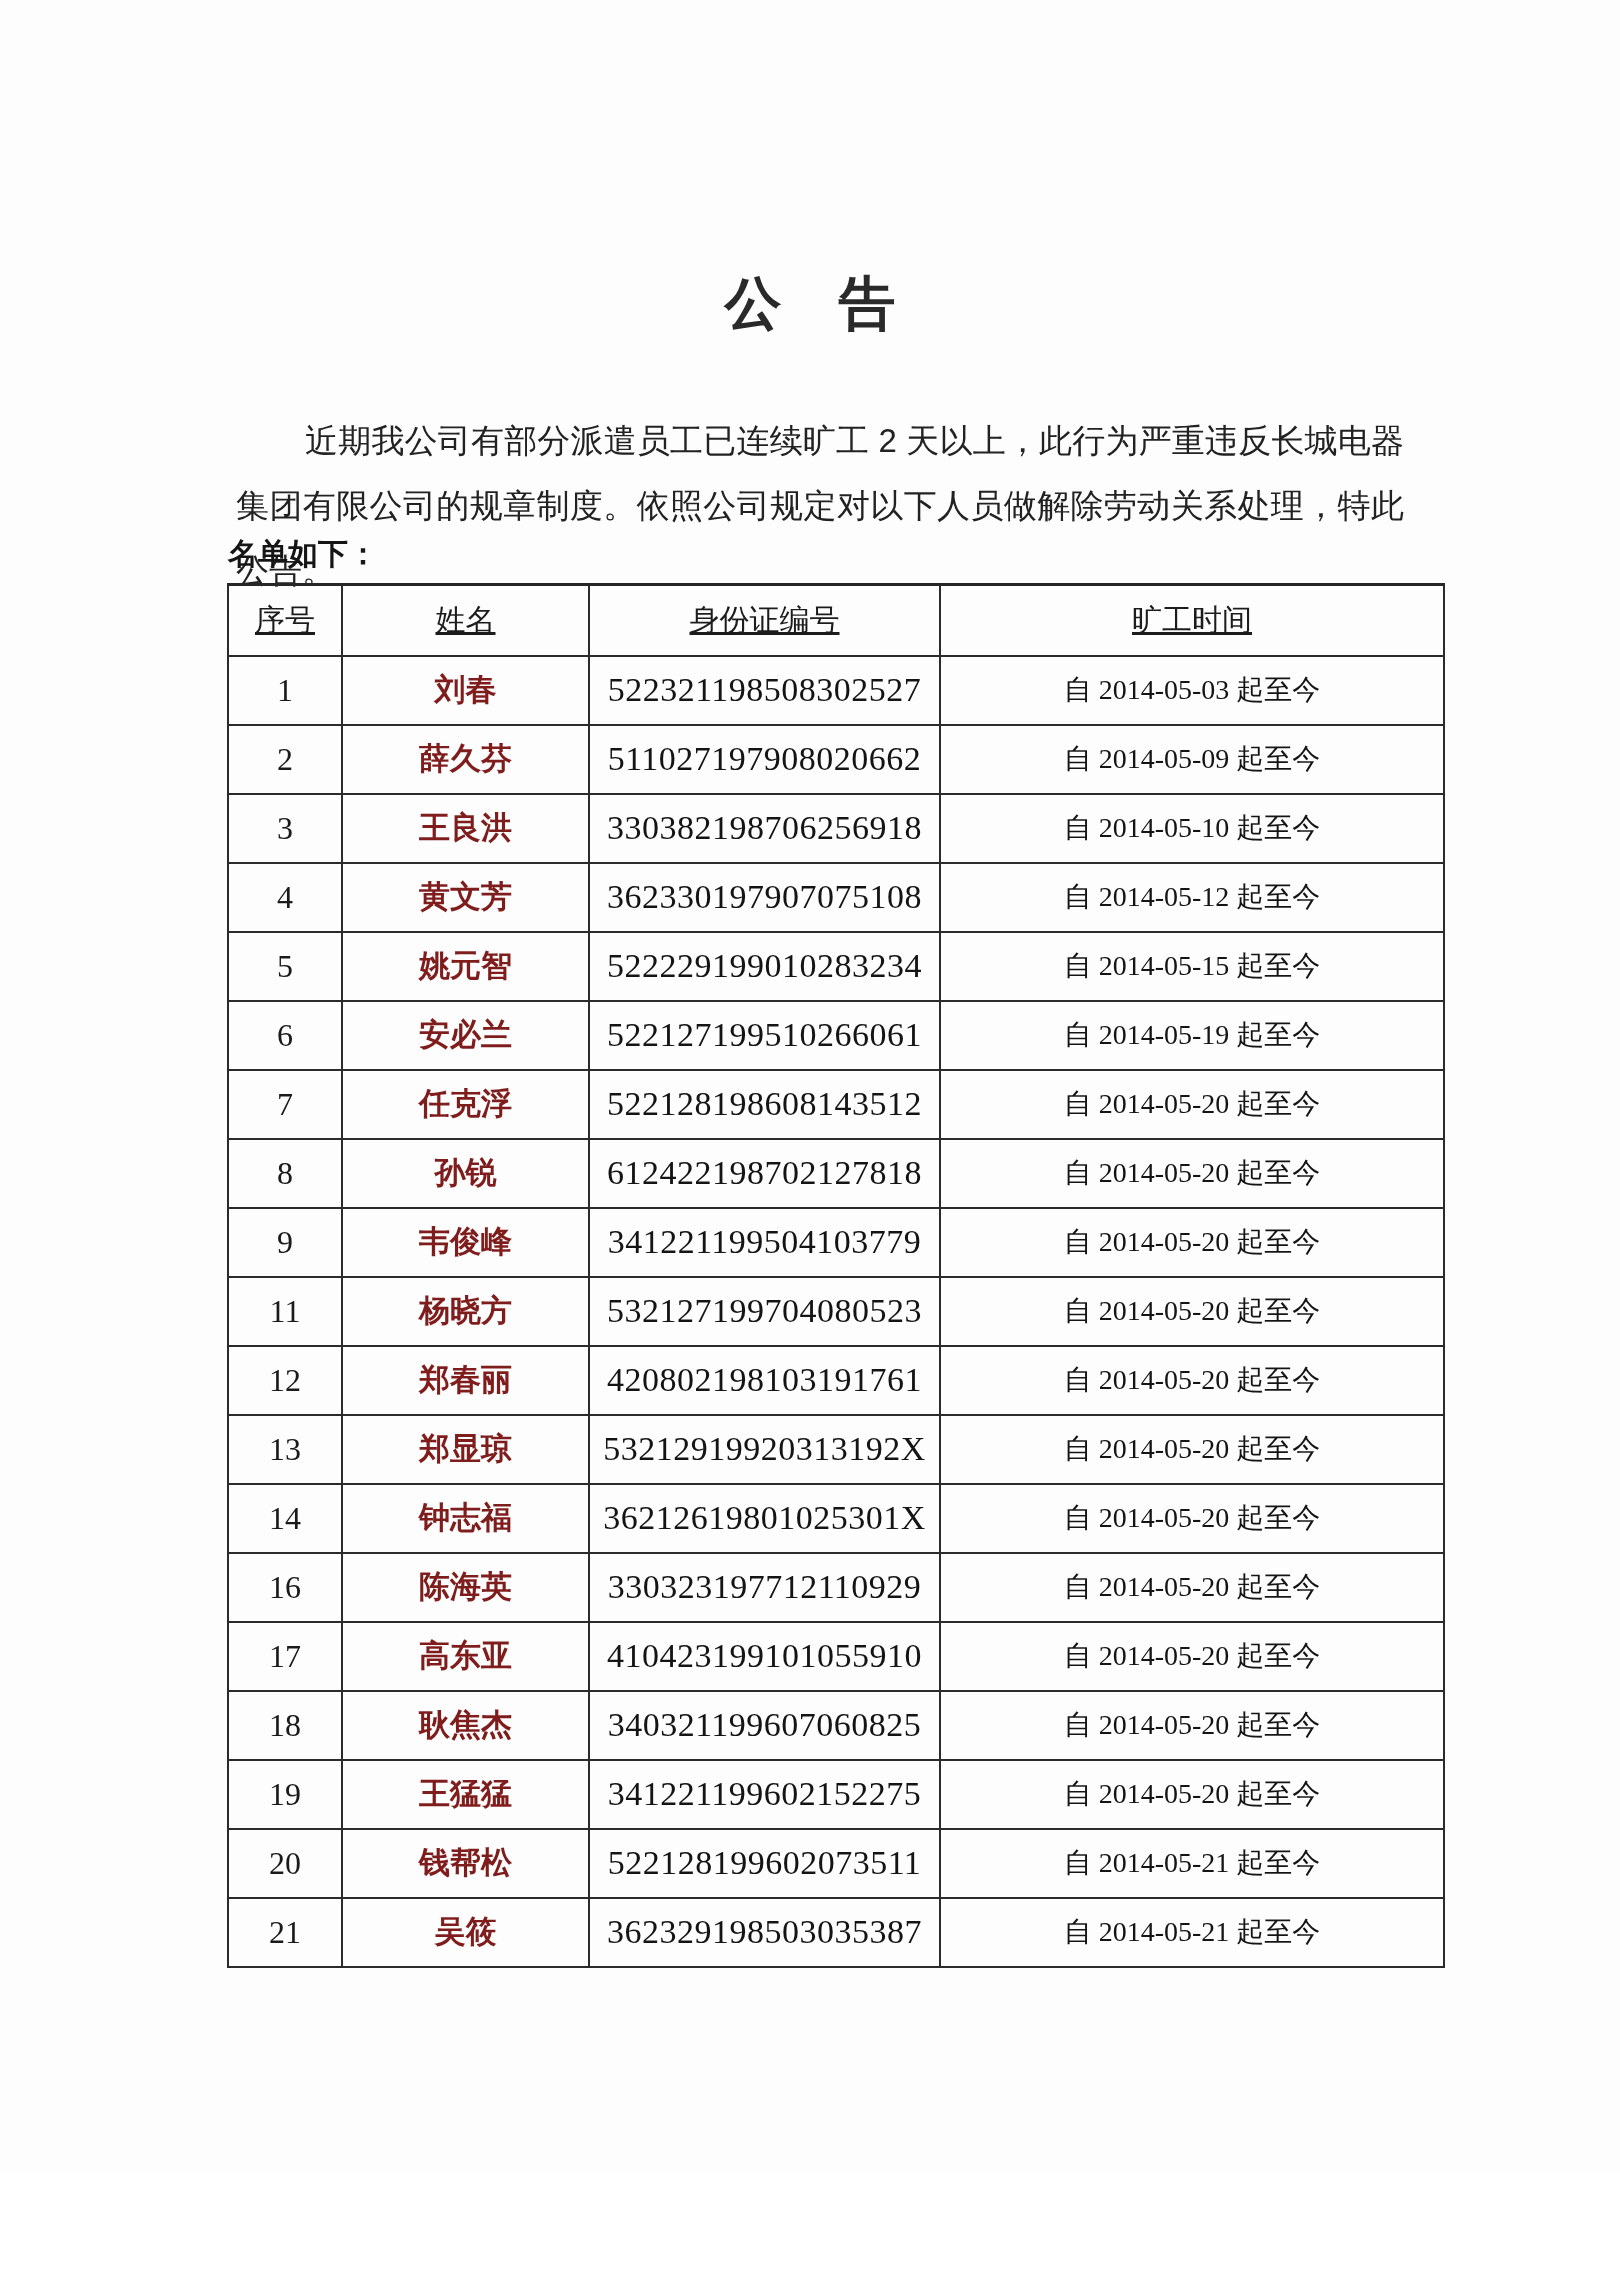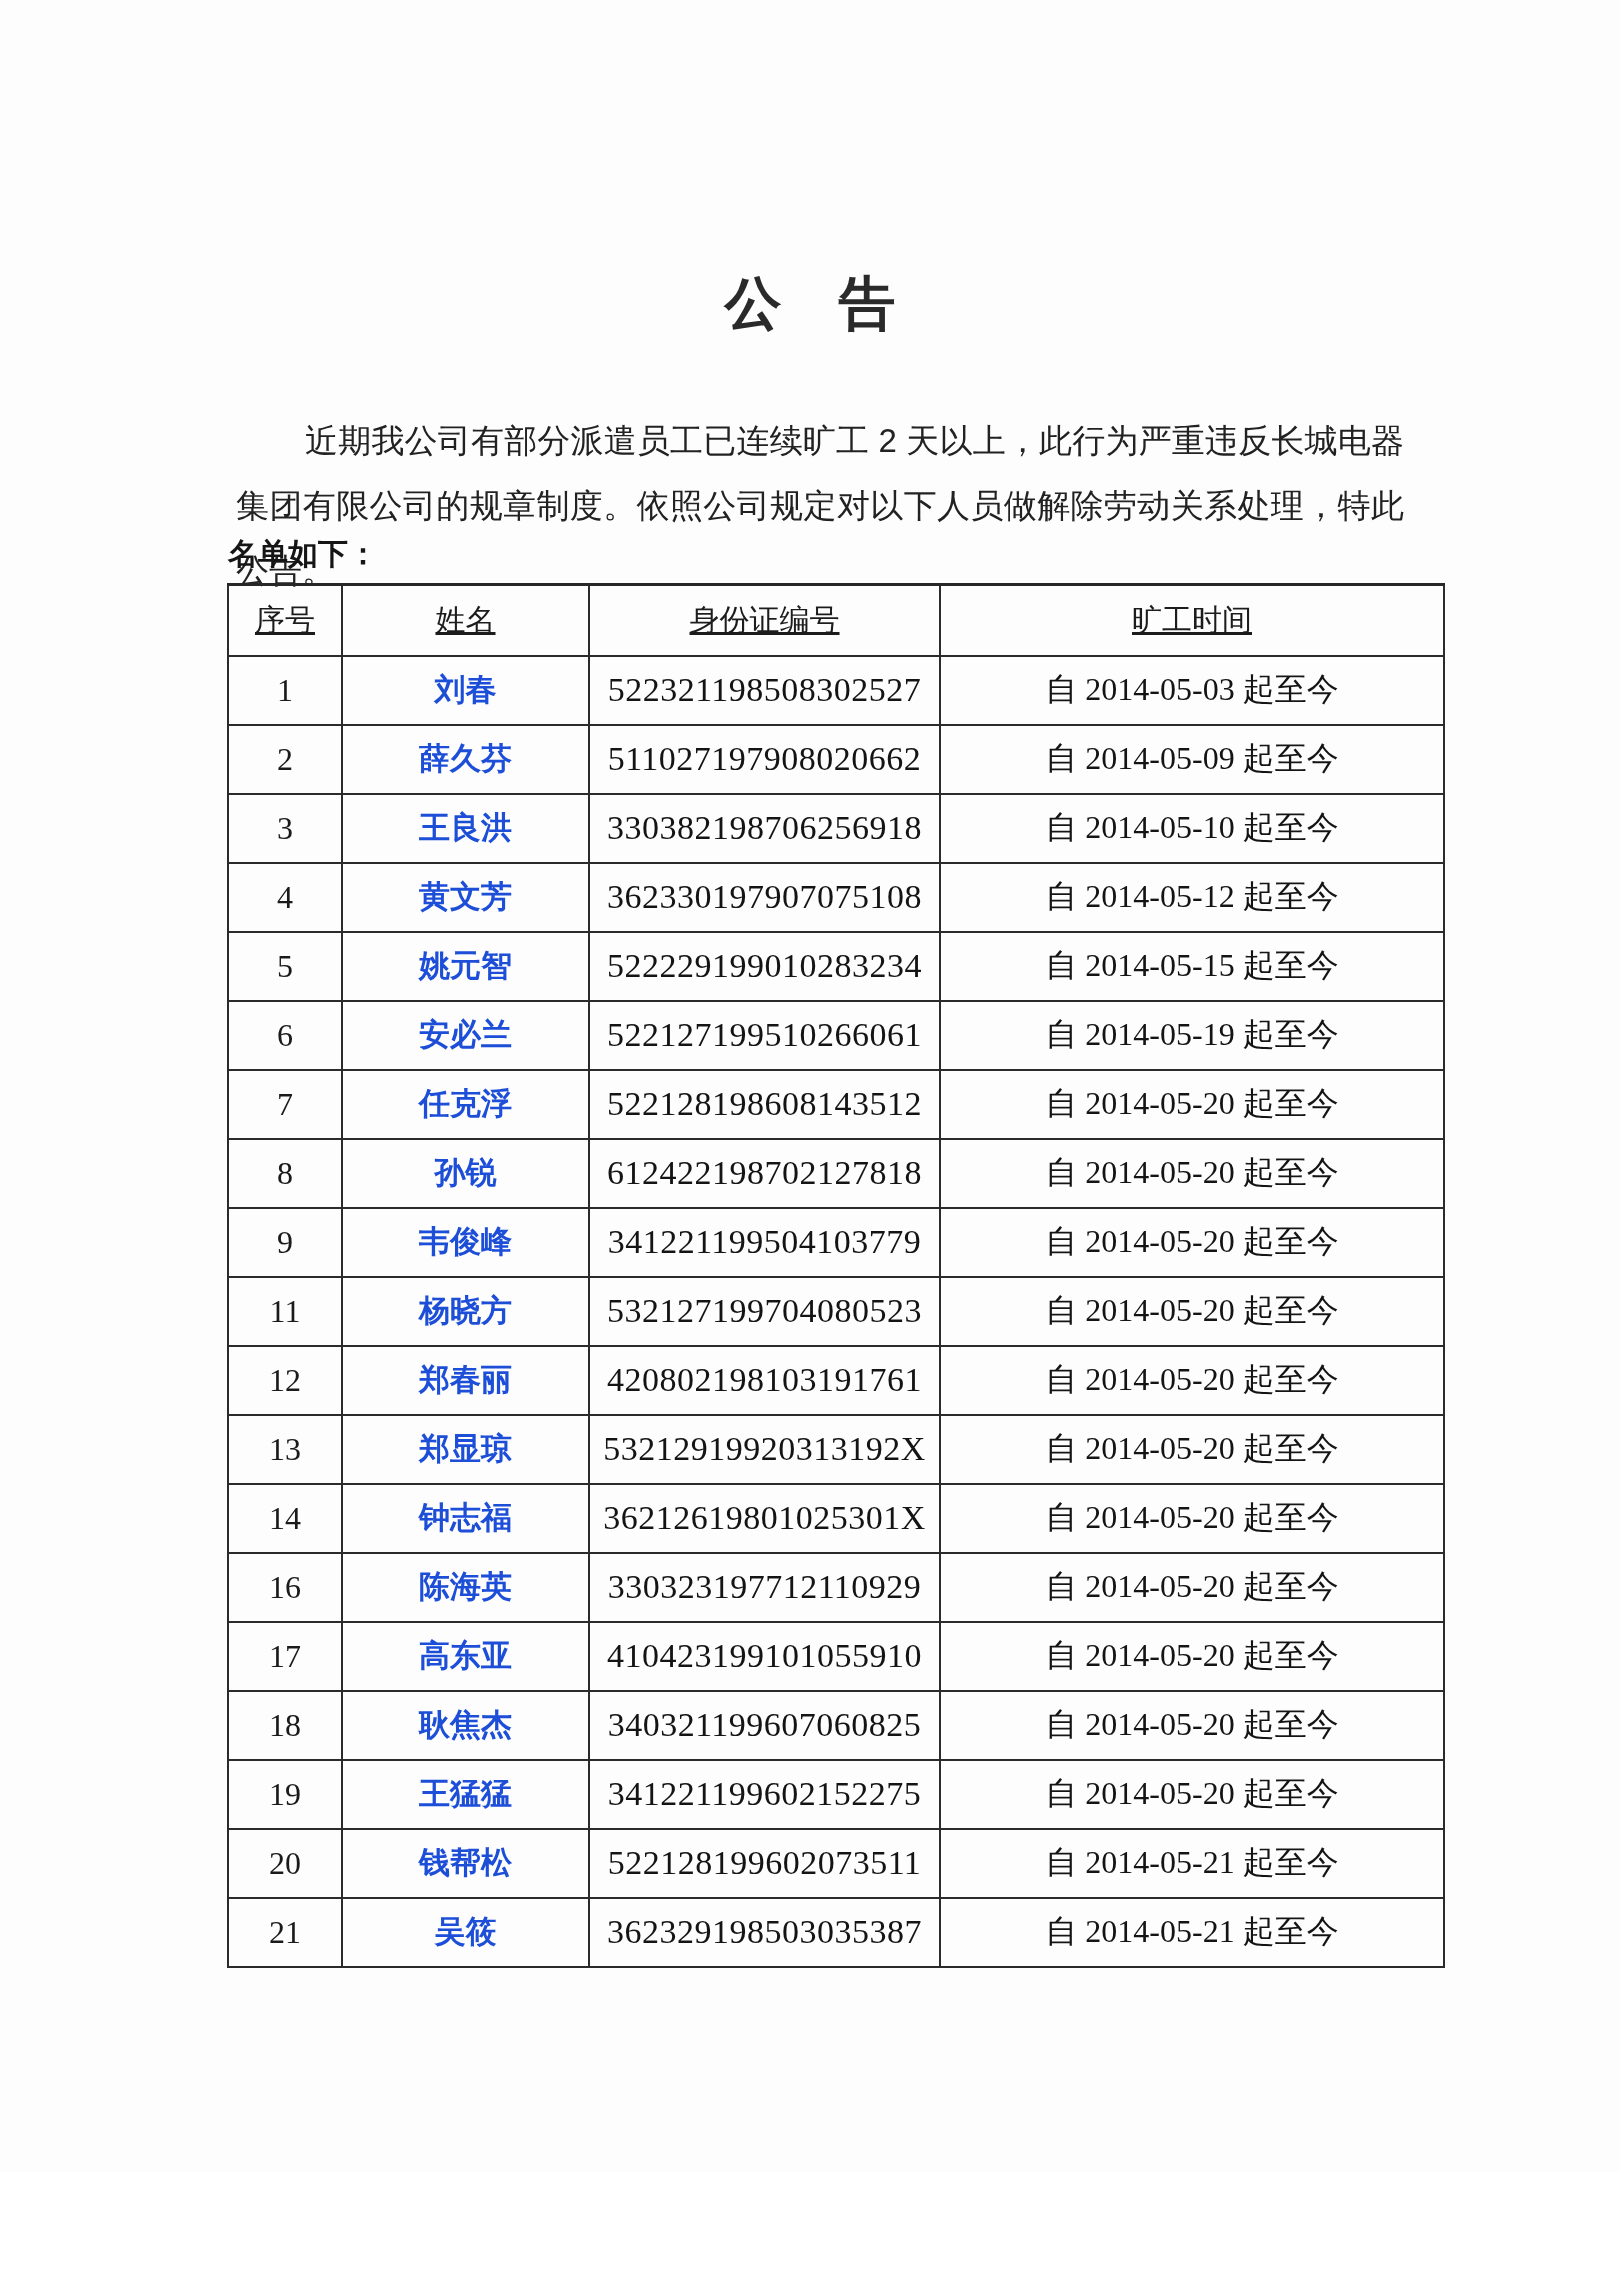--- a/index.html
+++ b/index.html
@@ -72,31 +72,31 @@
     text-decoration:underline;
   }
   .c0{ 
     font-family:"Liberation Serif", serif;
     font-size:32px;
     color:#1a1a1a;
   }
   .c1{ 
     font-size:31px;
     font-weight:bold;
-    color:#1d4ed8;
+    color:#7f1d1d;
   }
   .c2{ 
     font-family:Liberation Serif, serif;
     font-size:34px;
     letter-spacing:0.5px;
     color:#141414;
   }
   .c3{ 
     font-family:"Liberation Serif", serif;
-    font-size:32px;
+    font-size:28px;
     color:#141414;
   }
   .col-no{width:114px;}
   .col-name{width:247px;}
   .col-id{width:351px;}
   .col-time{width:504px;}
 </style>
 </head>
 <body>
 

